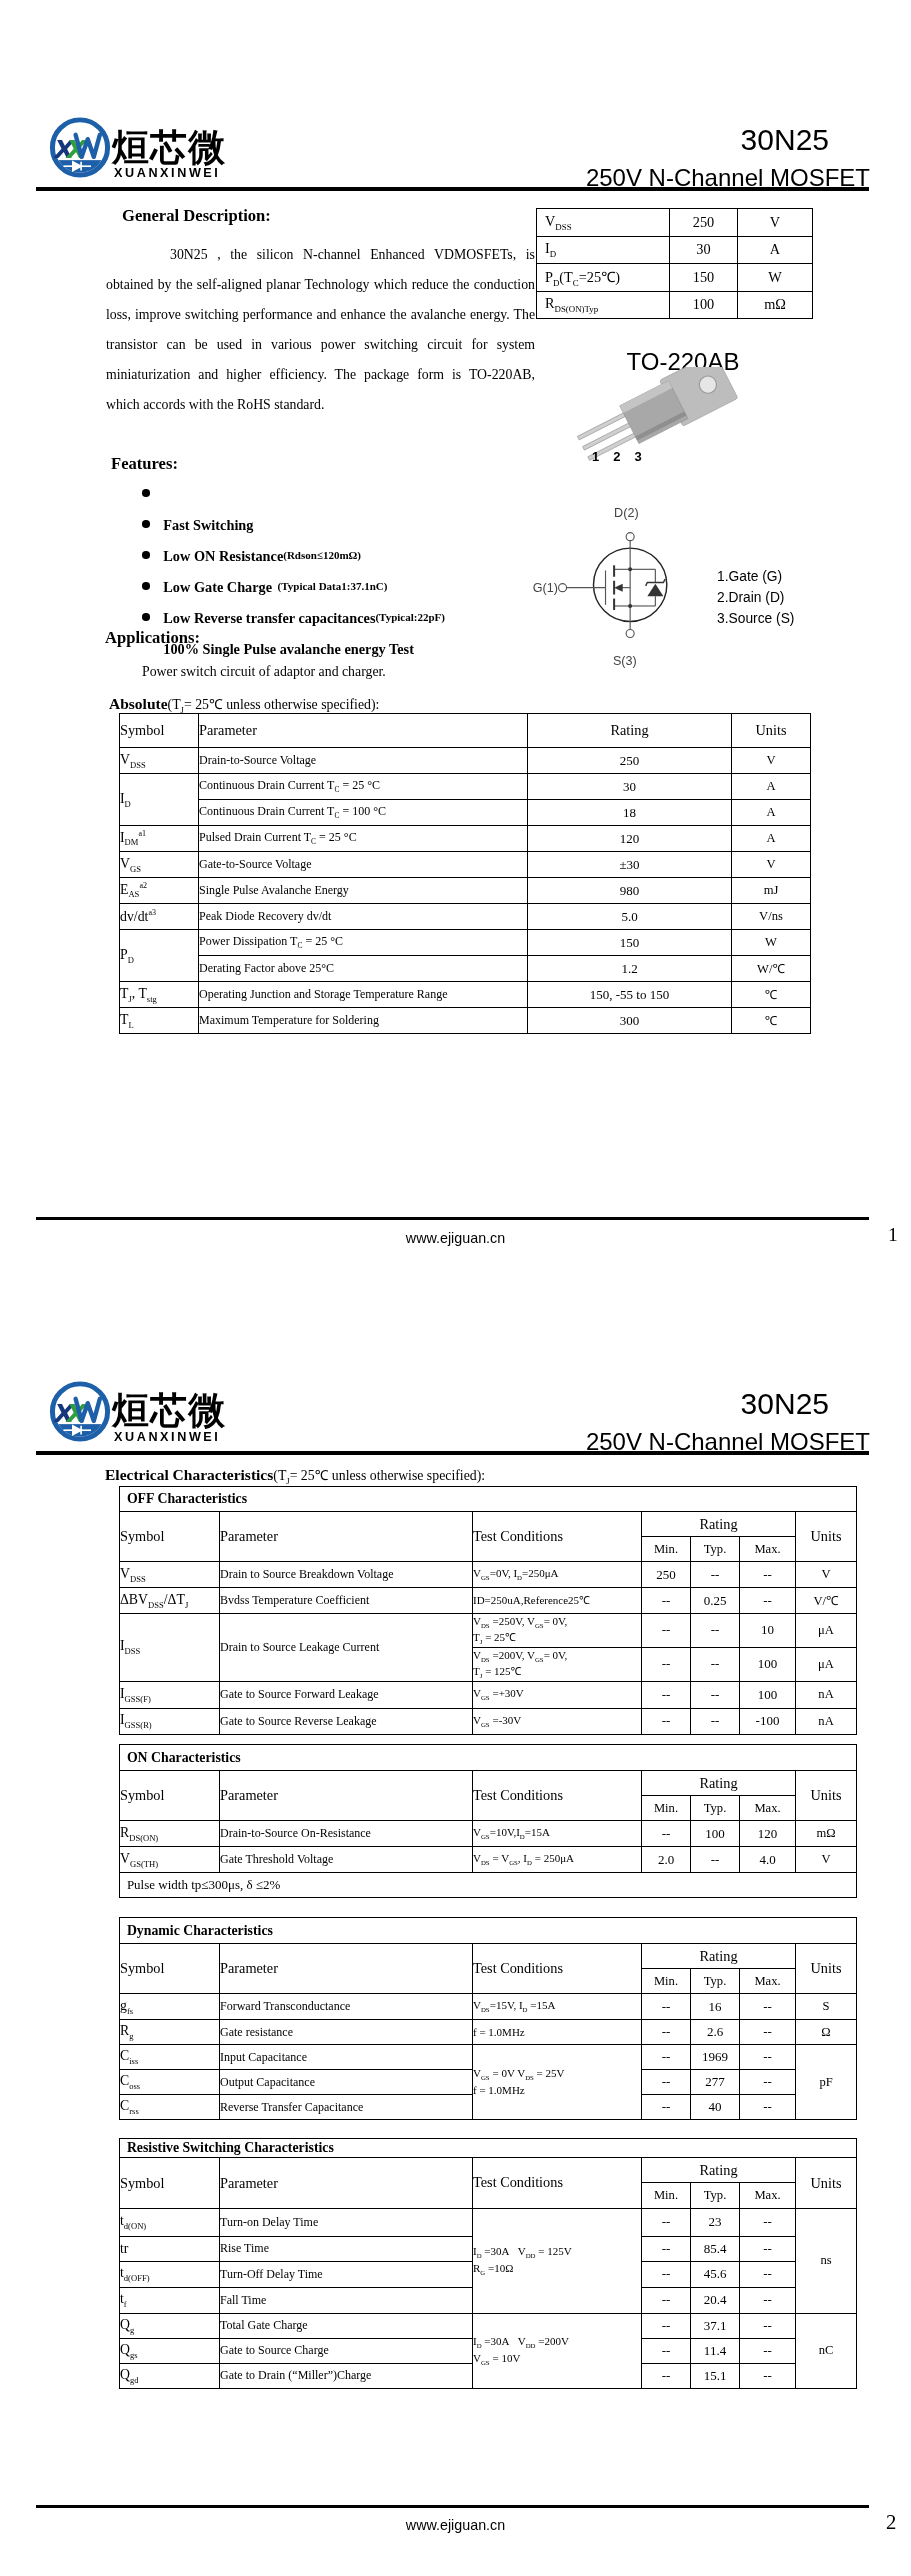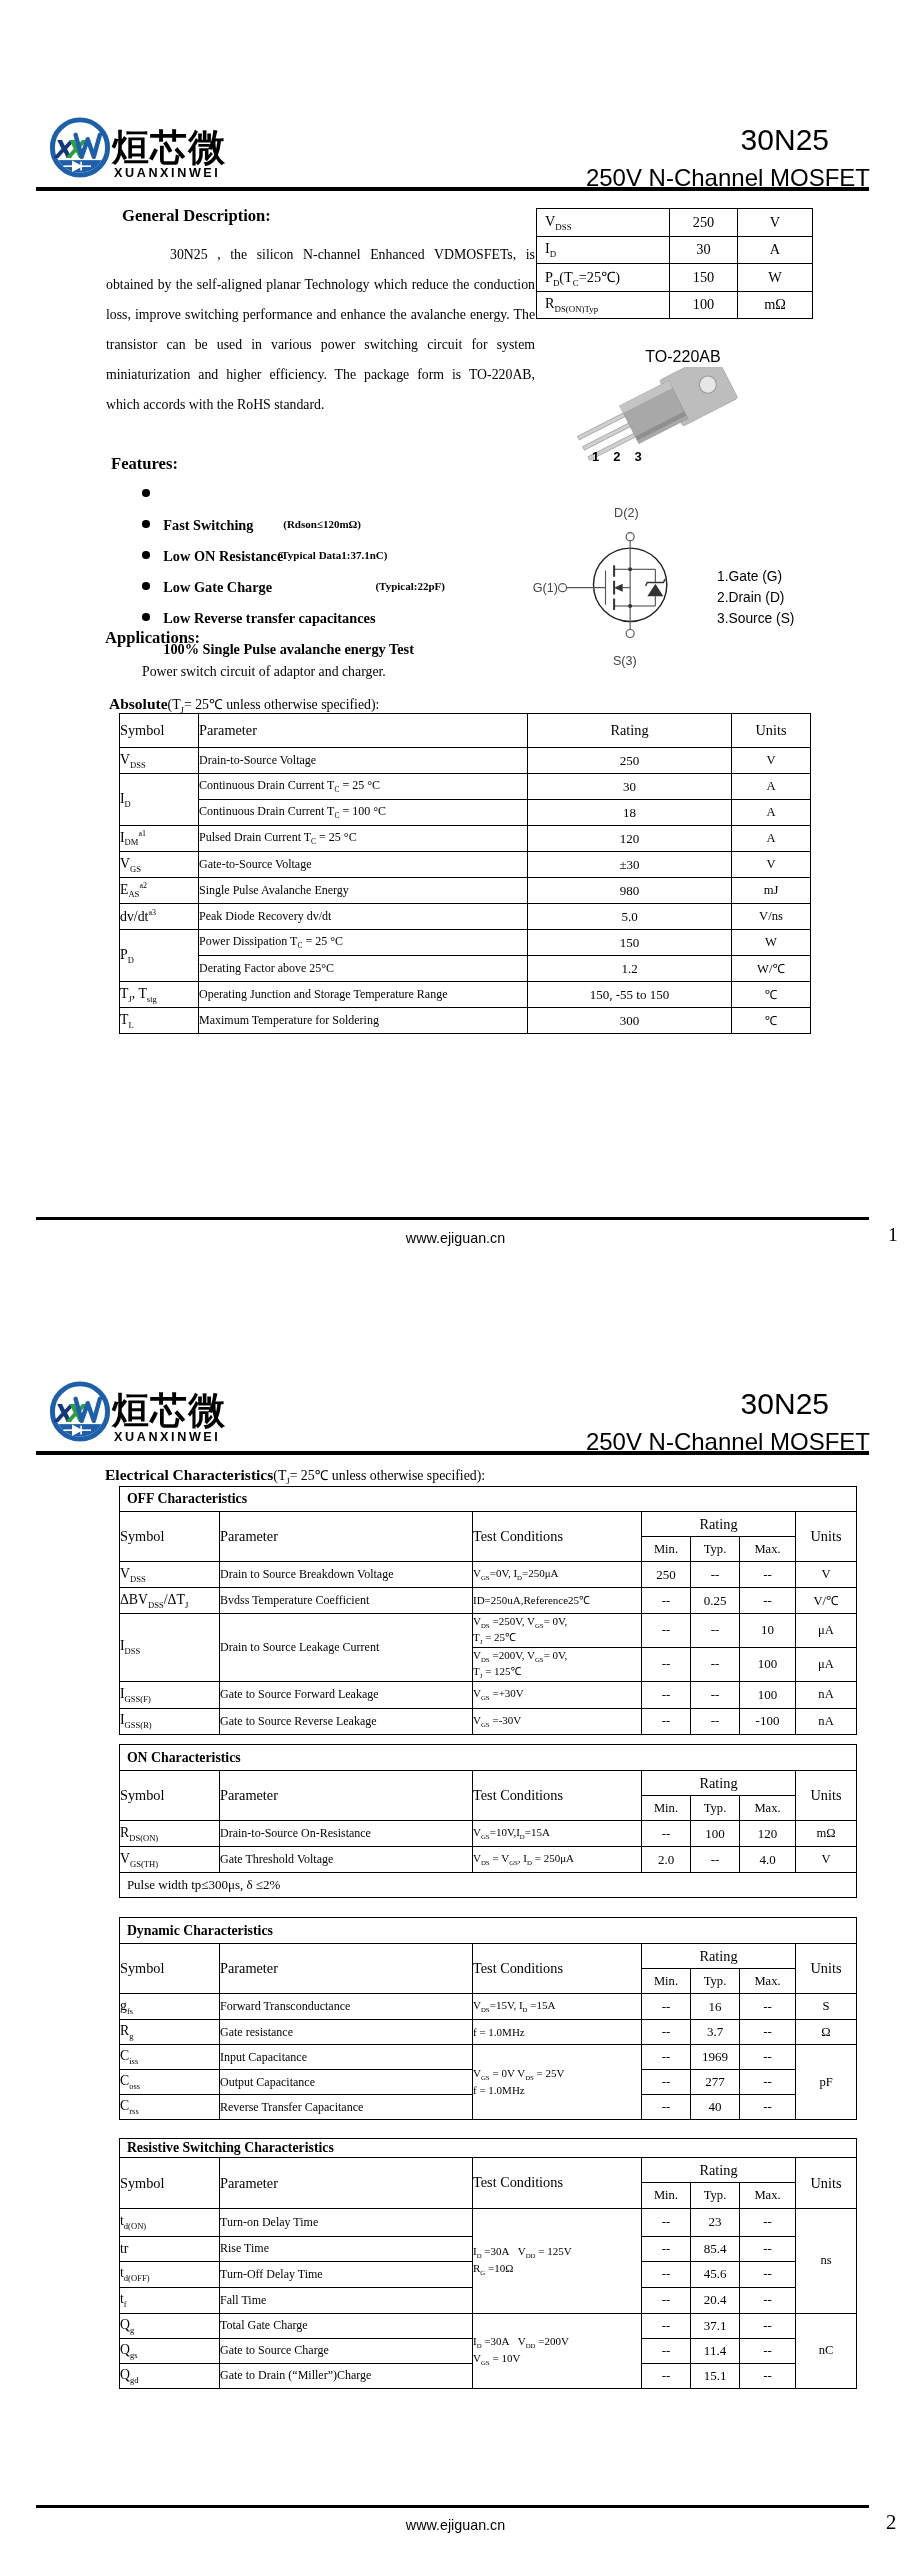--- a/index.html
+++ b/index.html
@@ -26,21 +26,21 @@
   .tbl-h .b{font-weight:bold;font-size:15.5px;}
   .tbl-h .r{font-size:13.8px;text-align:right;}
 
   .para{width:429px;font-size:13.8px;line-height:30px;text-align:justify;text-indent:64px;}
   .app-body{font-size:13.8px;}
 
   ul.features{list-style:none;margin:0;padding:0;width:436px;}
   ul.features li{display:flex;align-items:flex-start;height:31px;}
   .dot{width:7.5px;height:7.5px;background:#000;border-radius:50%;margin:5.2px 13.8px 0 0;flex-shrink:0;}
   .ftext{font-weight:bold;font-size:14.3px;line-height:18px;margin-top:32px;}
-  .fnote{font-weight:bold;font-size:11px;line-height:18px;}
+  .fnote{font-weight:bold;font-size:11px;line-height:18px;margin-top:31px;}
 
   
   table{border-collapse:collapse;table-layout:fixed;background:#fff;}
   table.grid{border:1.7px solid #000;}
   table.grid td{border:1.1px solid #000;padding:0;vertical-align:middle;font-family:"Liberation Serif",serif;overflow:hidden;}
   td.sym{padding-left:6.9px;font-size:13.8px;}
   td.par{padding-left:6.9px;font-size:12px;}
   td.tst{padding-left:5.7px;font-size:11px;line-height:1.35;}
   td.cen{text-align:center;font-size:13px;}
   td.unit{text-align:center;font-size:12.6px;}
@@ -52,21 +52,21 @@
   tr.thin td{border-top-width:0.6px;}
   tr.ttl td{font-weight:bold;font-size:13.8px;padding-left:6.9px;border-bottom:1.7px solid #000;}
   tr.notes td{font-size:13px;padding-left:6.9px;}
   td.rbb{border-bottom:1.1px solid #000;}
 
   
   #sum-table td{font-size:14.3px;}
   #sum-table td.p{padding-left:8px;}
   #sum-table td.c{text-align:center;}
 
-  .to220-title{width:172px;text-align:center;font-size:16px;}
+  .to220-title{width:172px;text-align:center;font-size:24px;}
   .pins{font-weight:bold;font-size:13px;letter-spacing:5.2px;}
   .legend div{font-size:13.8px;line-height:21px;}
 
   .site{width:911px;text-align:center;font-size:14.3px;}
   .pgnum{font-size:19.5px;}
 
   sub{font-size:0.62em;}
   sup{font-size:0.58em;vertical-align:super;}
 </style>
 </head>
@@ -500,21 +500,21 @@
         <td class="cen">--</td>
         <td class="cen">16</td>
         <td class="cen">--</td>
         <td class="unit">S</td>
       </tr>
   <tr style="height:25px">
         <td class="sym">R<sub>g</sub></td>
         <td class="par">Gate resistance</td>
         <td class="tst">f = 1.0MHz</td>
         <td class="cen">--</td>
-        <td class="cen">3.7</td>
+        <td class="cen">2.6</td>
         <td class="cen">--</td>
         <td class="unit">Ω</td>
       </tr>
   <tr style="height:25px">
         <td class="sym">C<sub>iss</sub></td>
         <td class="par">Input Capacitance</td>
         <td class="tst pre" rowspan="3">V<sub>GS</sub> = 0V V<sub>DS</sub> = 25V
 f = 1.0MHz</td>
         <td class="cen">--</td>
         <td class="cen">1969</td>

